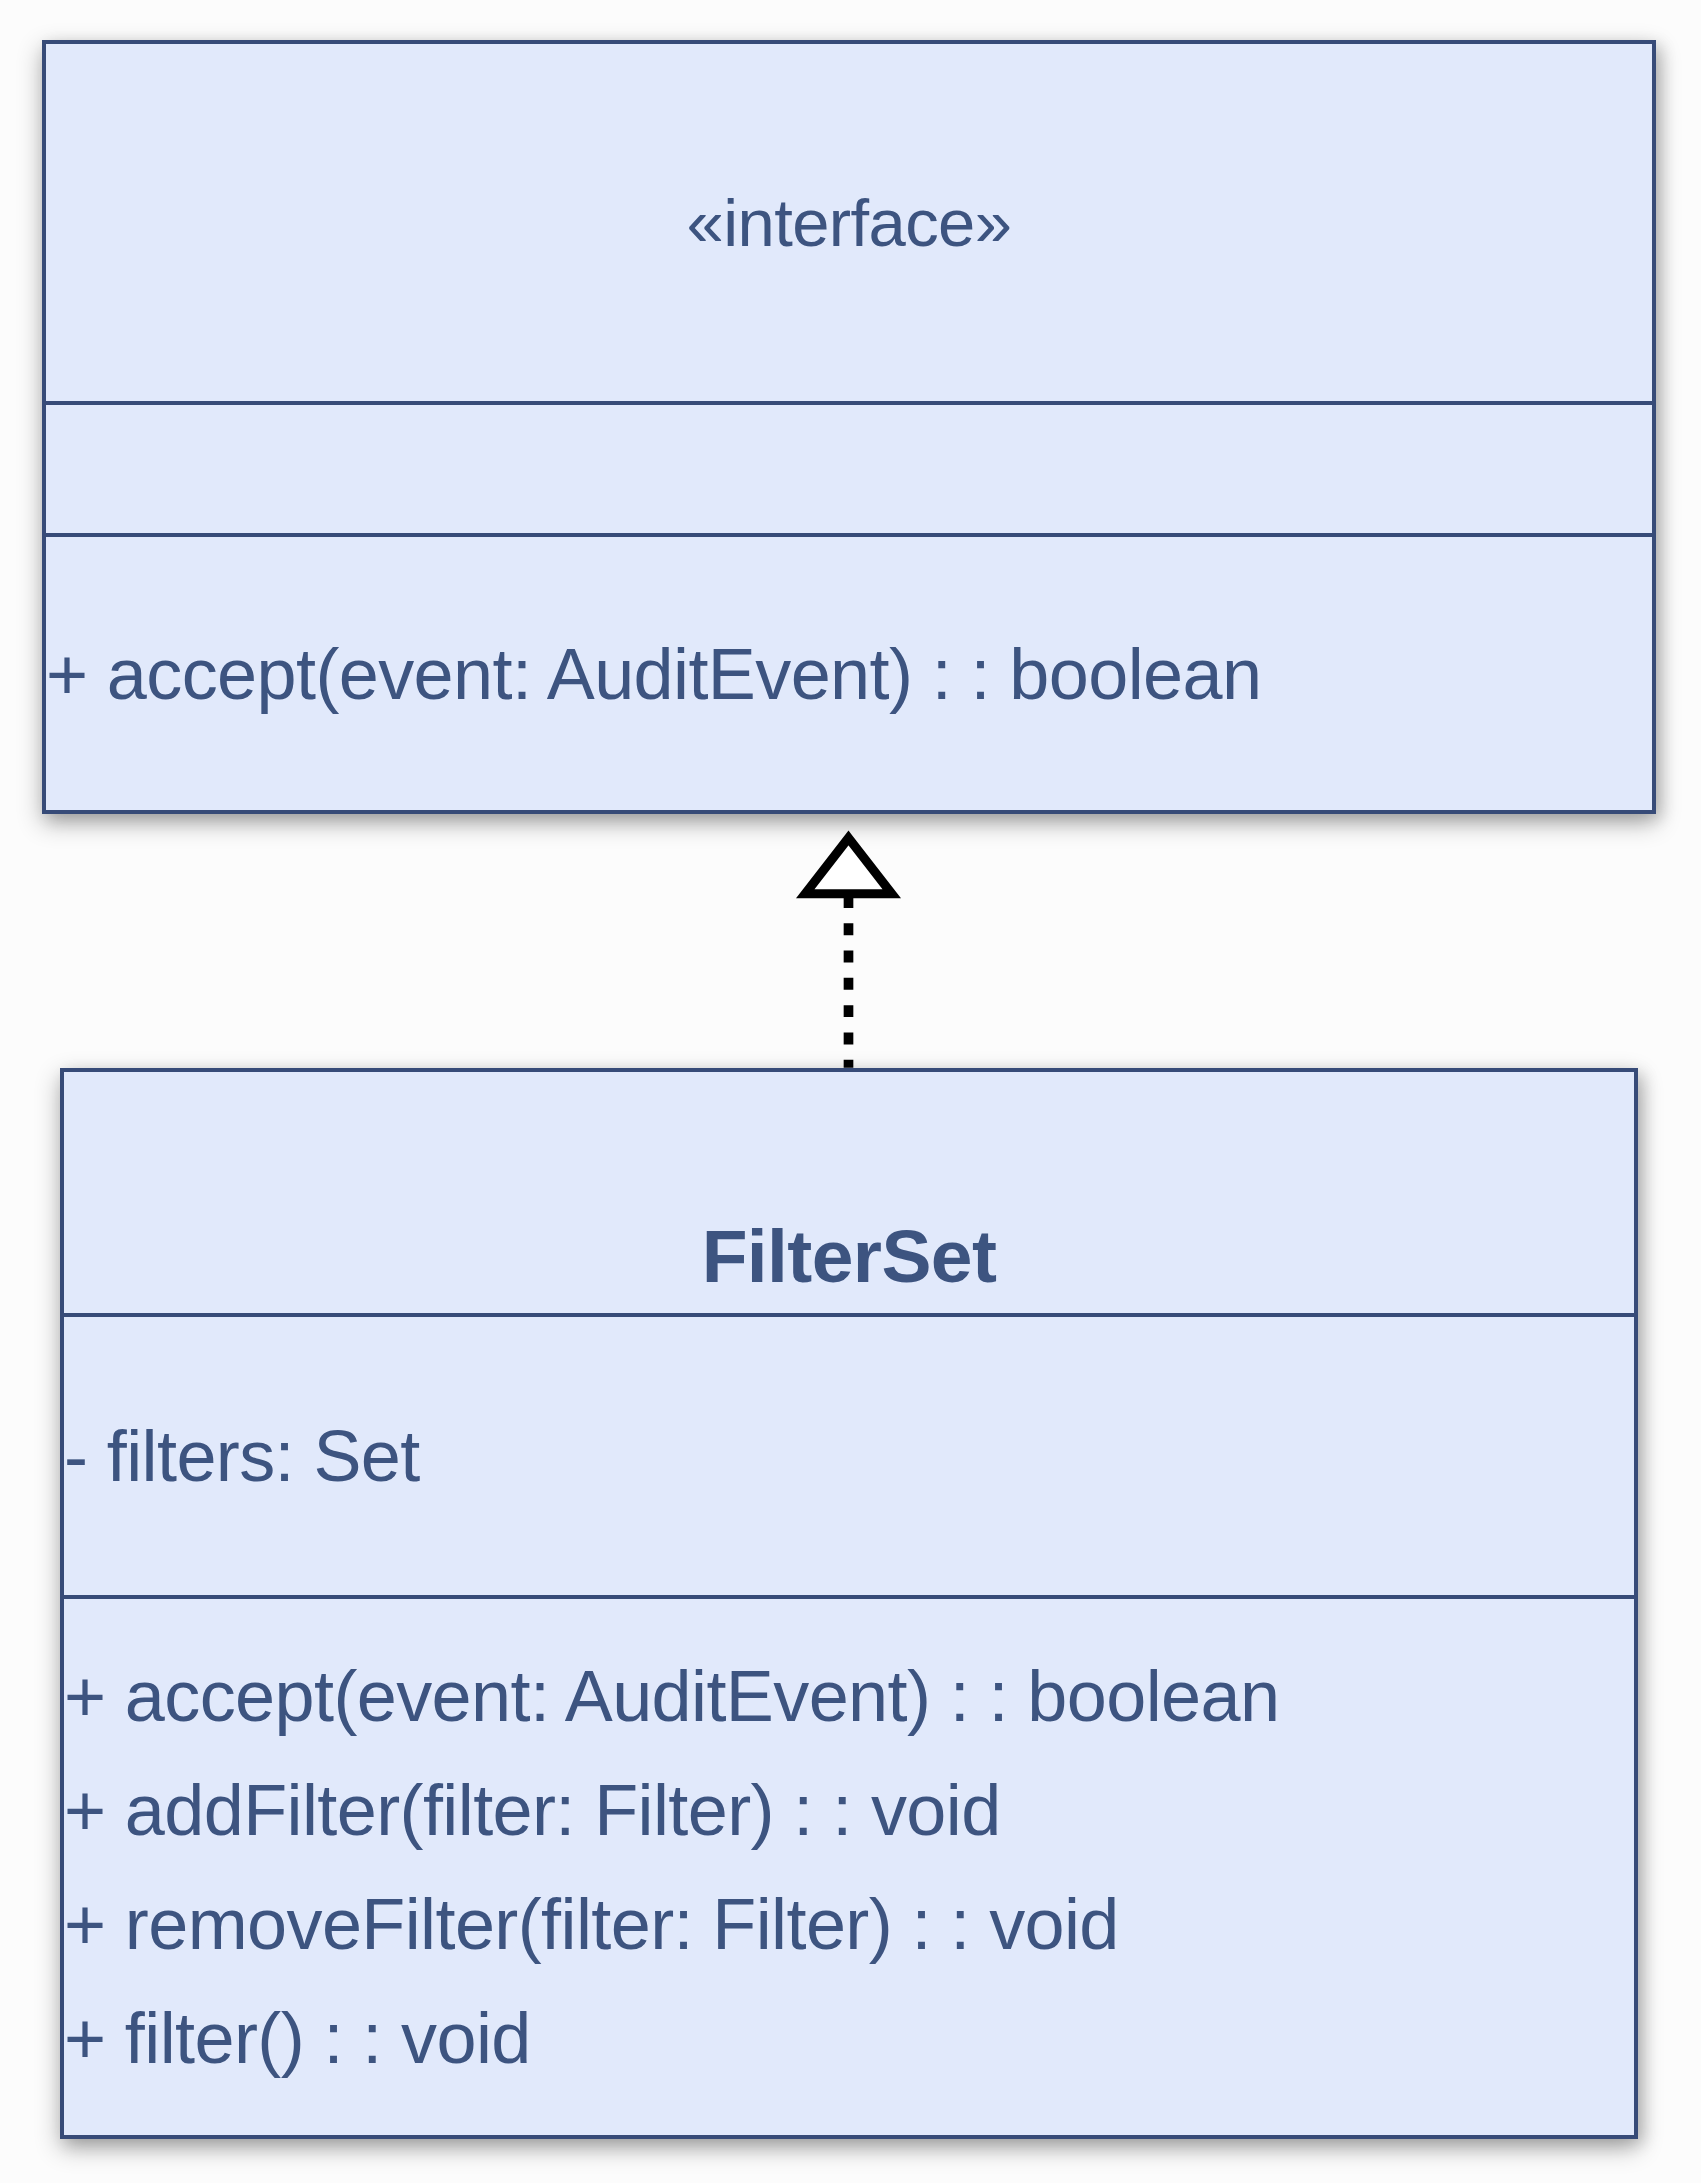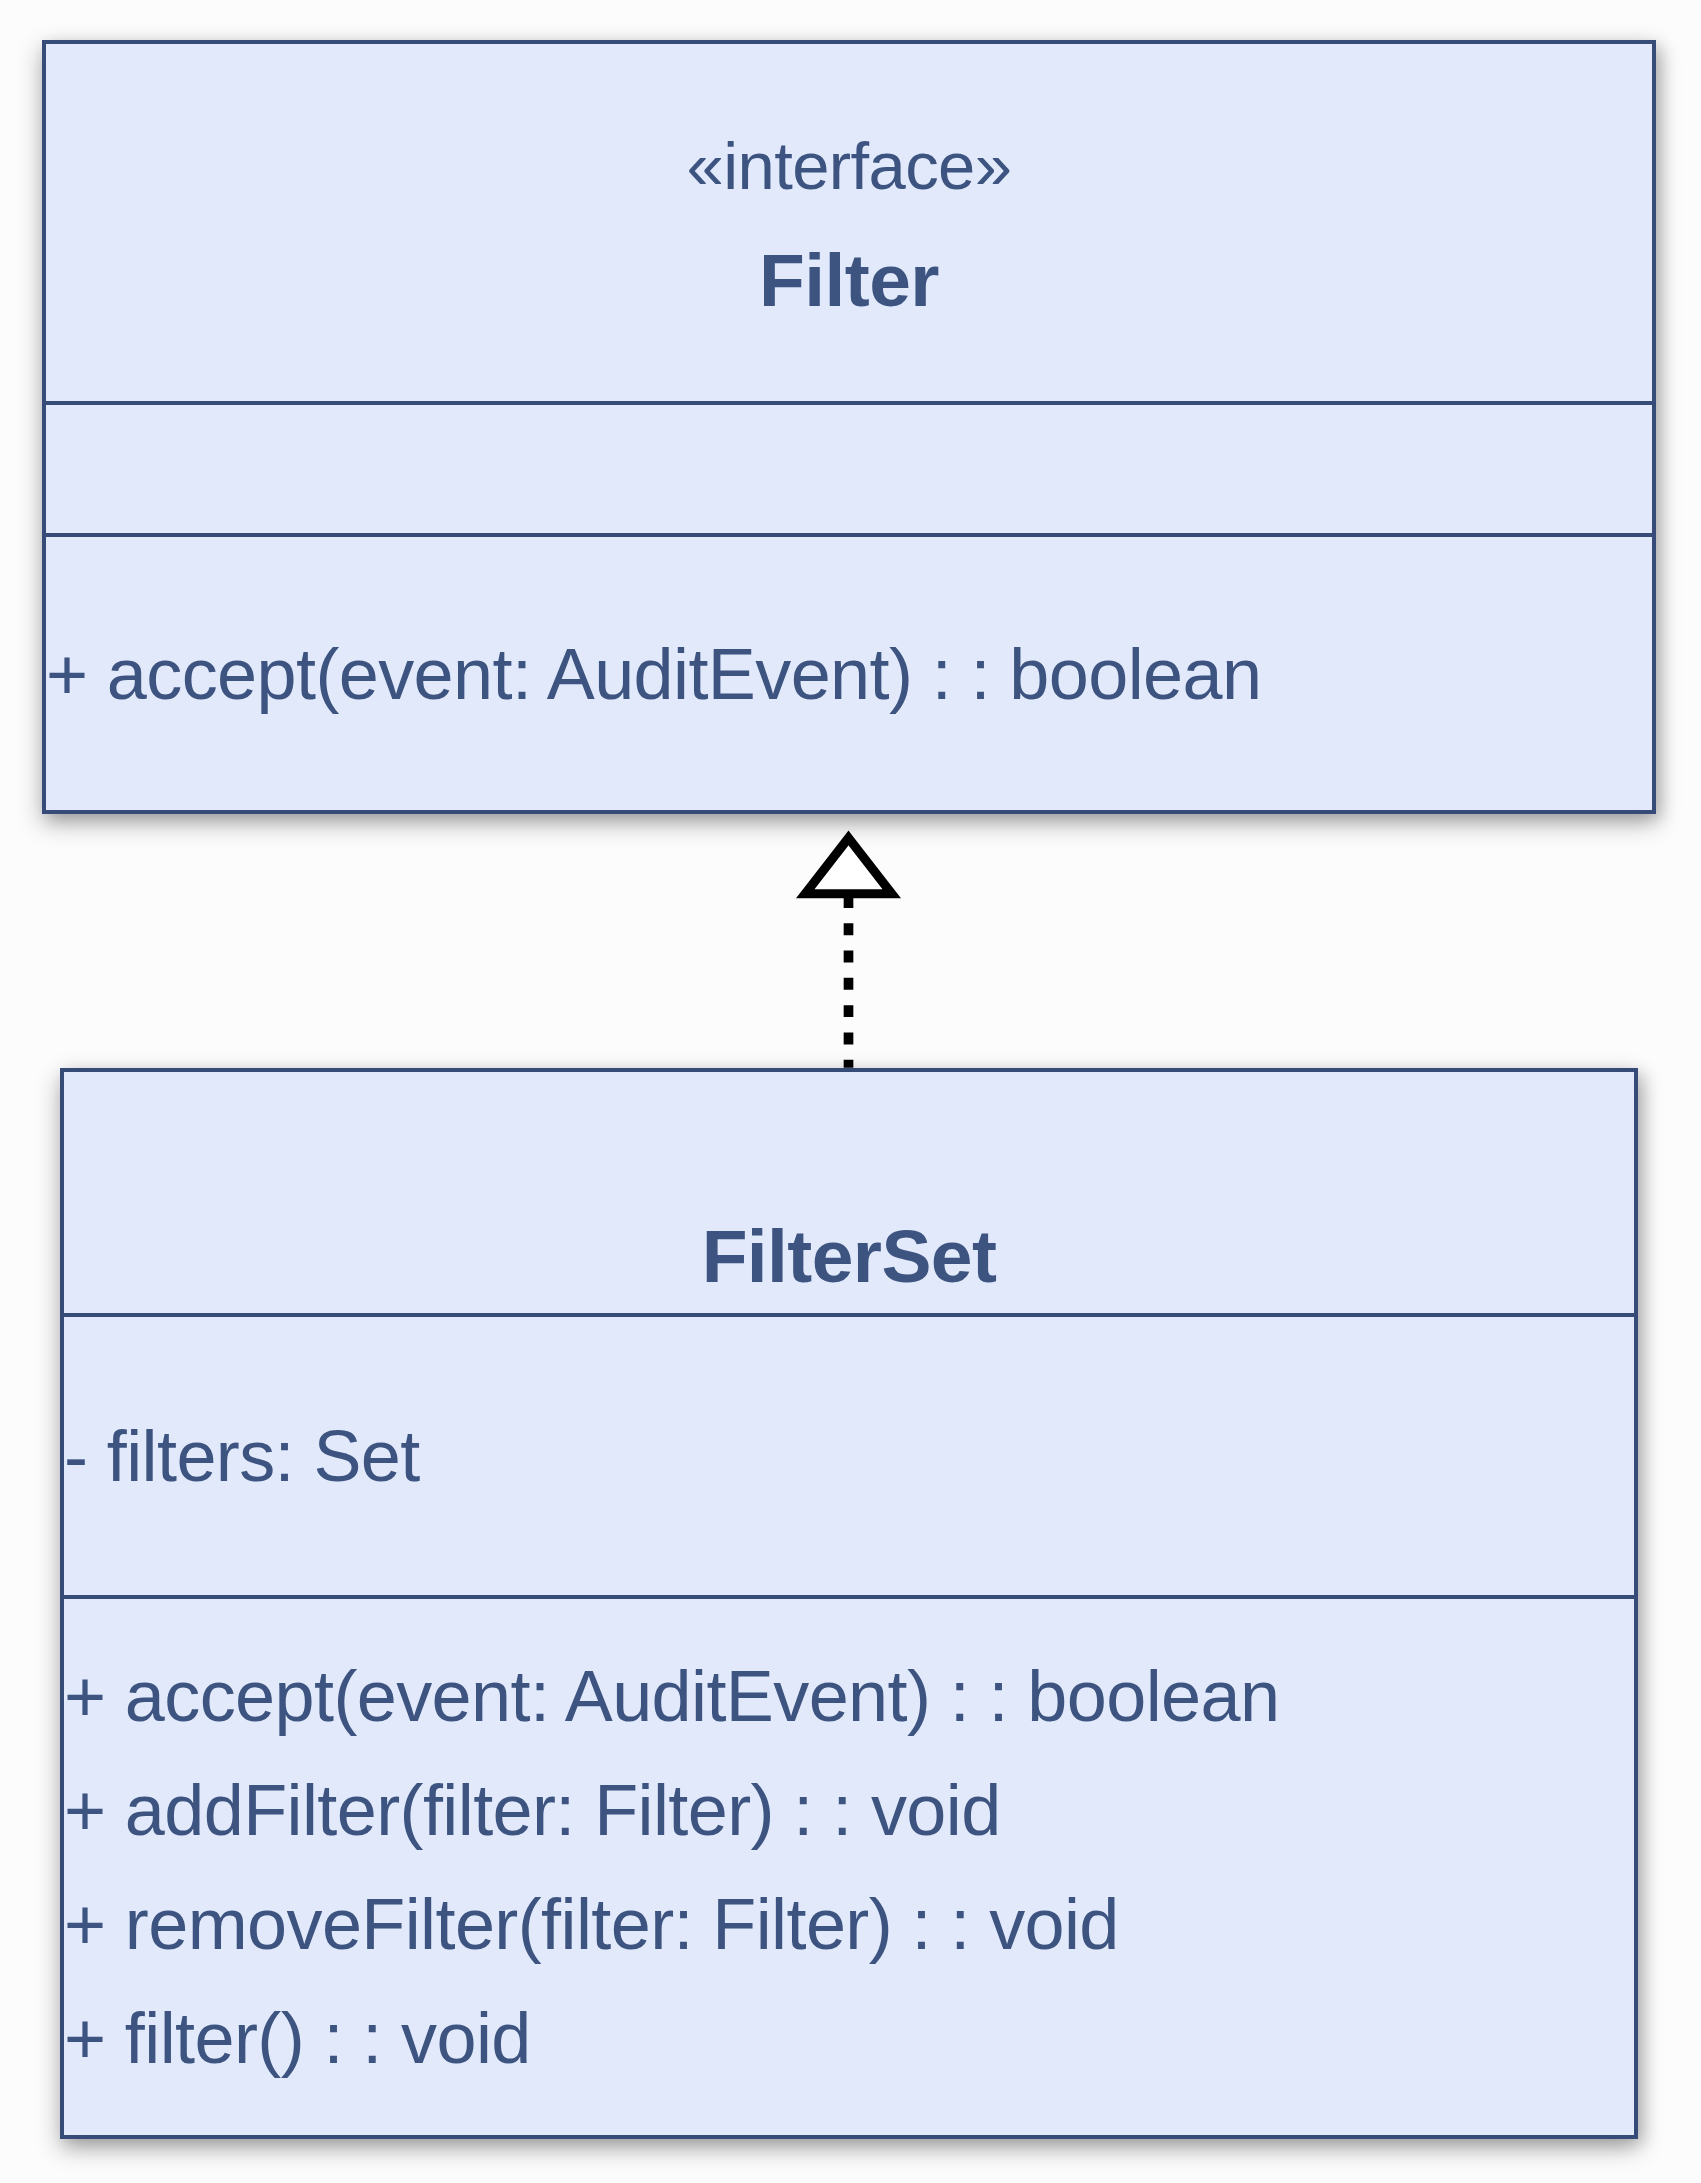--- a/index.html
+++ b/index.html
@@ -71,21 +71,20 @@
   }
 </style>
 </head>
 <body>
 
 <div class="canvas">
 
   <section class="uml-box" id="interface-box">
     <div class="compartment title-compartment">
       <div class="stereotype">«interface»</div>
-      <div class="class-title">Filter</div>
     </div>
     <div class="compartment attr-compartment"></div>
     <div class="compartment method-compartment">
         <div class="member-line">+ accept(event: AuditEvent) : : boolean</div>
       </div>
   </section>
 
   <svg class="realization-arrow" viewBox="0 0 230 422" aria-hidden="true">
     <line x1="115" y1="116" x2="115" y2="418" stroke="#000000" stroke-width="17" stroke-dasharray="21 27"></line>
     <polygon points="115,14 191,112 39,112" fill="#ffffff" stroke="#000000" stroke-width="16" stroke-linejoin="miter"></polygon>

